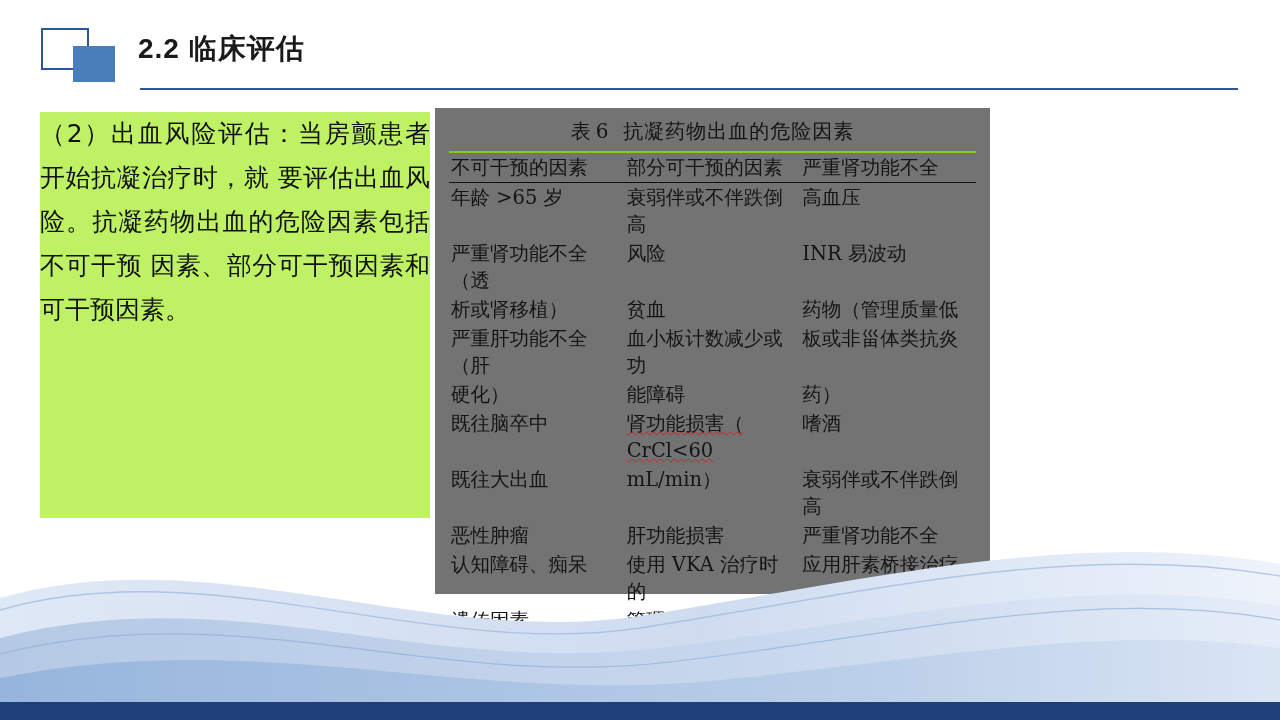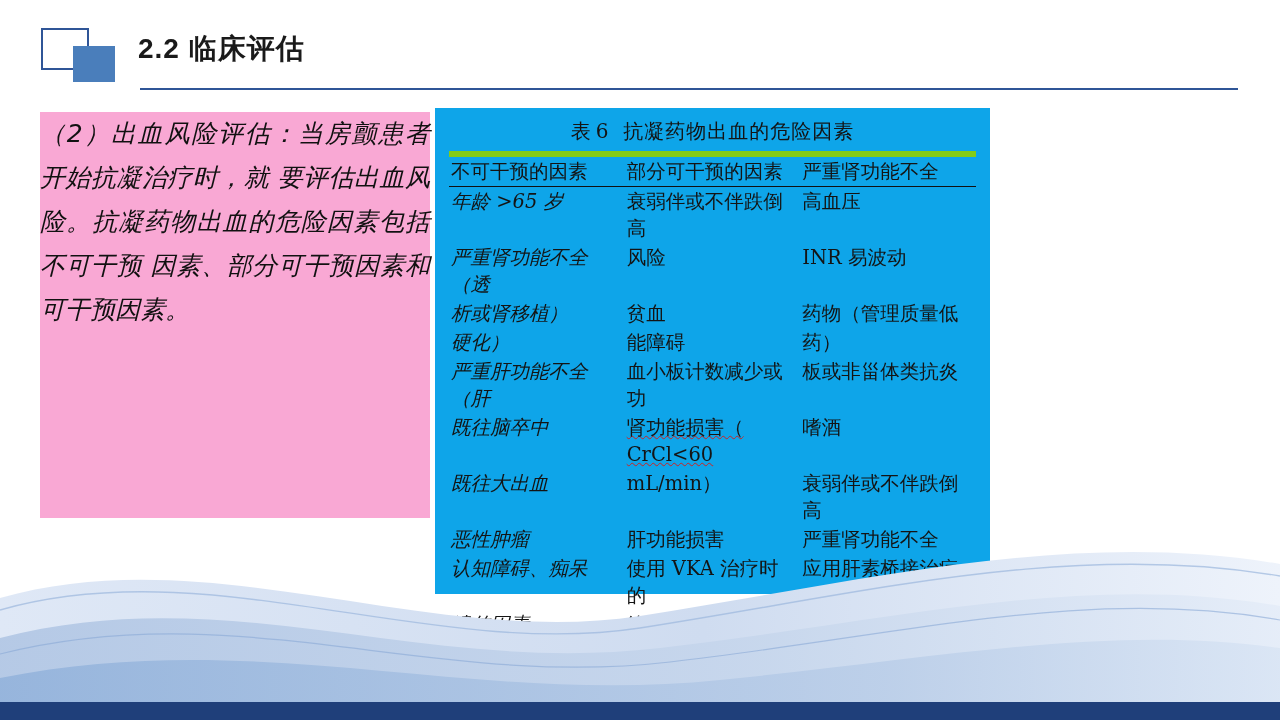--- a/index.html
+++ b/index.html
@@ -89,44 +89,43 @@
     background: #2f5597;
   }
 
   
   .left-col {
     position: absolute;
     left: 40px;
     top: 112px;
     width: 390px;
     height: 406px;
-    background: #f9a8d4;
+    background: #bef264;
     padding: 0;
-    font-style: italic;
   }
   .left-col p {
     margin: 0;
     font-size: 25px;
     line-height: 44px;
     color: #111111;
     font-family: "DejaVu Sans", "Liberation Sans", sans-serif;
     text-align: justify;
   }
   .left-col .first-line {
     text-indent: 0;
   }
 
   
   .figure {
     position: absolute;
     left: 435px;
     top: 108px;
     width: 555px;
     height: 486px;
-    background: #0ea5e9;
+    background: #737373;
     font-family: "DejaVu Serif", "Liberation Serif", serif;
     color: #141414;
     box-sizing: border-box;
     padding: 10px 14px 8px 14px;
   }
   .fig-title {
     text-align: center;
     font-size: 20px;
     letter-spacing: 1px;
     padding-bottom: 6px;
@@ -140,29 +139,29 @@
     table-layout: fixed;
   }
   table.biaotable td, table.biaotable th {
     vertical-align: top;
     padding: 1px 4px 1px 2px;
     font-size: 19.5px;
     line-height: 27px;
     font-weight: normal;
     text-align: left;
   }
-  .rule-top   { border-top: 6px solid #84cc16; }
+  .rule-top   { border-top: 2px solid #84cc16; }
   .rule-thin  { border-top: 1px solid #111; }
   .rule-bot   { border-bottom: 2px solid #111; }
 
   thead td { padding-top: 2px; padding-bottom: 2px; }
   thead .c2 { padding-left: 14px; }
   thead .c3 { padding-left: 10px; }
 
-  tbody .c1 { width: 200px; font-style: italic; }
+  tbody .c1 { width: 200px; }
   tbody .c2 { width: 182px; }
   tbody .c3 { width: 160px; }
 
   .note {
     font-size: 19px;
     line-height: 30px;
     padding-top: 6px;
   }
   .note .indent { padding-left: 22px; }
   .u-red {
@@ -211,28 +210,28 @@
           <td class="c1">严重肾功能不全（透</td>
           <td class="c2">风险</td>
           <td class="c3">INR 易波动</td>
         </tr>
         <tr>
           <td class="c1">析或肾移植）</td>
           <td class="c2">贫血</td>
           <td class="c3">药物（管理质量低</td>
         </tr>
         <tr>
+          <td class="c1">严重肝功能不全（肝</td>
+          <td class="c2">血小板计数减少或功</td>
+          <td class="c3">板或非甾体类抗炎</td>
+        </tr>
+        <tr>
           <td class="c1">硬化）</td>
           <td class="c2">能障碍</td>
           <td class="c3">药）</td>
-        </tr>
-        <tr>
-          <td class="c1">严重肝功能不全（肝</td>
-          <td class="c2">血小板计数减少或功</td>
-          <td class="c3">板或非甾体类抗炎</td>
         </tr>
         <tr>
           <td class="c1">既往脑卒中</td>
           <td class="c2"><span class="u-red">肾功能损害（ CrCl&lt;60</span></td>
           <td class="c3">嗜酒</td>
         </tr>
         <tr>
           <td class="c1">既往大出血</td>
           <td class="c2">mL/min）</td>
           <td class="c3">衰弱伴或不伴跌倒高</td>

